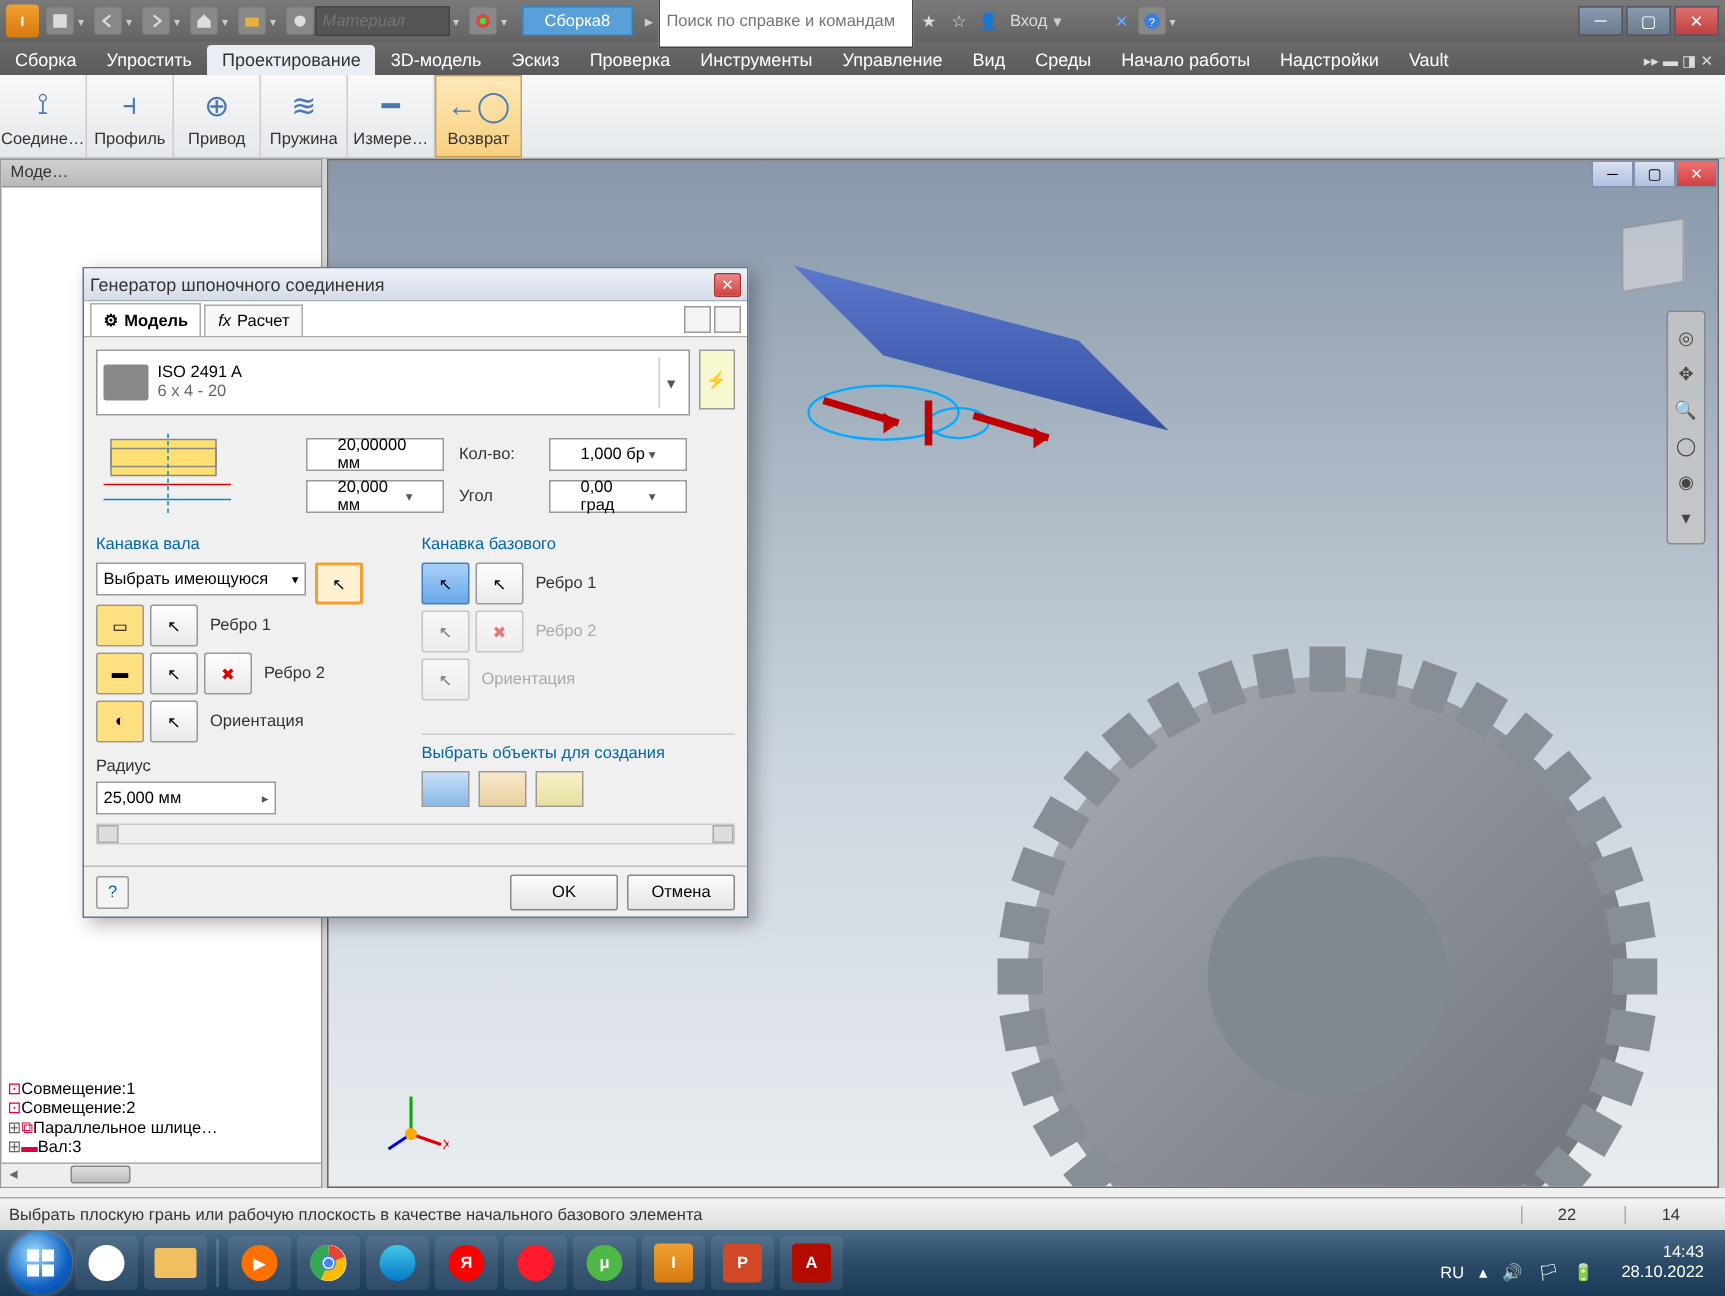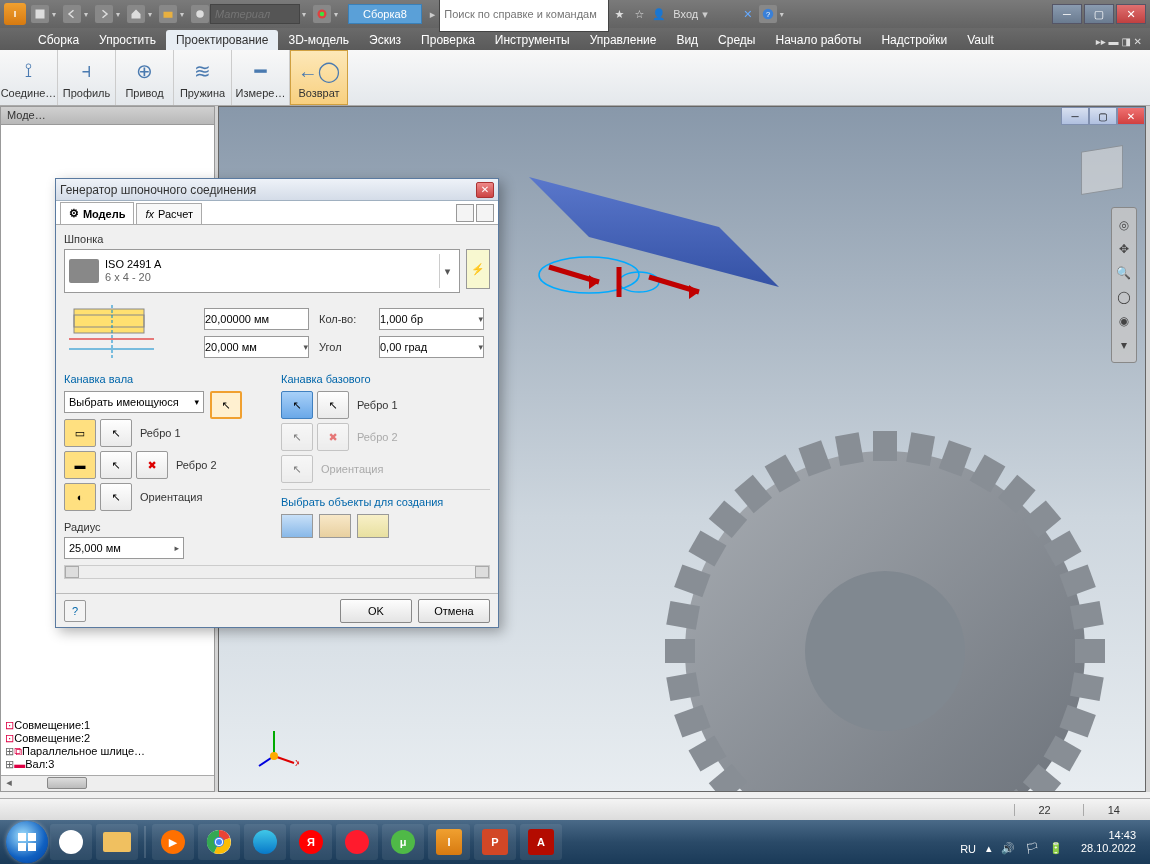--- a/index.html
+++ b/index.html
@@ -13,21 +13,21 @@
 .titlebar .dd { width:8px; font-size:8px; color:#ccc; margin:0 2px; }
 .titlebar .material { width: 90px; height:20px; background:#555; border:1px solid #444; color:#bbb; font-style:italic; padding:2px 4px; font-size:11px; }
 .titlebar .doctab { padding: 3px 14px; background:#5aa0d8; border:1px solid #3a80b8; color:#fff; margin:0 4px; }
 .titlebar .search { width: 170px; height:36px; background:#fff; border:1px solid #444; color:#888; padding:2px 4px; font-size:11px; }
 .titlebar .rightbtns { display:flex; margin-left:auto; }
 .titlebar .winbtn { width: 30px; height: 20px; background:linear-gradient(#8a9bb0,#6a7b90); margin-left:2px; display:flex; align-items:center; justify-content:center; border:1px solid #556;}
 .titlebar .winbtn.close { background: linear-gradient(#e07070,#c04040); }
 .titlebar .login { color:#ddd; font-size:11px; padding:0 4px;}
 
 
-.ribbon-tabs { height: 22px; background: linear-gradient(#6a6a6a,#5a5a5a); display:flex; align-items:end; color:#fff; font-size: 12px; padding-left:28px;}
+.ribbon-tabs { height: 22px; background: linear-gradient(#6a6a6a,#5a5a5a); display:flex; align-items:end; color:#fff; font-size: 12px; }
 .ribbon-tabs .tab { padding: 3px 10px; cursor:pointer; }
 .ribbon-tabs .tab.active { background: #e8eef4; color:#333; border-radius:3px 3px 0 0; }
 .ribbon-tabs .expand { margin-left:auto; padding:3px 8px; color:#ddd; font-size:10px;}
 
 
 .ribbon { height: 56px; background: linear-gradient(#f8f8f8,#e4e8ec); border-bottom:1px solid #aaa; display:flex; }
 .ribbon .cmd { width: 58px; display:flex; flex-direction:column; align-items:center; justify-content:center; border-right:1px solid #ccc; font-size:11px; color:#333; cursor:pointer; }
 .ribbon .cmd .ico { width:28px; height:28px; margin-bottom:2px; }
 .ribbon .cmd.active { background: linear-gradient(#fde8b8,#f8d080); border:1px solid #d0a040;}
 .ribbon .cmd span { white-space:nowrap; overflow:hidden; text-overflow:ellipsis; max-width:56px;}
@@ -69,37 +69,37 @@
 .key-select { flex:1; height:44px; border:1px solid #999; background:#fff; display:flex; align-items:center; padding:4px; gap:6px;}
 .key-select .kimg { width:30px; height:24px; background:#888; border-radius:2px;}
 .key-select .ktxt { font-size:11px; line-height:1.2;}
 .key-select .kdd { margin-left:auto; width:16px; text-align:center; color:#555; border-left:1px solid #ccc; height:100%; display:flex; align-items:center; justify-content:center;}
 .bolt-btn { width:24px; height:40px; border:1px solid #999; background:#f8f8d0; display:flex; align-items:center; justify-content:center; color:#e80;}
 
 .dim-row { display:flex; gap:10px; margin-bottom:6px; align-items:center;}
 .dim-row .draw { width:130px; height:64px; }
 .dim-row .fields { flex:1; display:flex; flex-direction:column; gap:6px;}
 .dim-row .pair { display:flex; gap:10px; align-items:center;}
-.fld { height:22px; border:1px solid #999; background:#fff; padding:2px 0; font-size:11px; display:flex; align-items:center; width:105px;}
+.fld { height:22px; border:1px solid #999; background:#fff; padding:2px 20px; font-size:11px; display:flex; align-items:center; width:92px;}
 .fld .dd { margin-left:auto; color:#555; font-size:9px;}
 .fld-label { font-size:11px; color:#333; width:50px;}
 
 .groove-section { display:flex; gap:8px; margin-top:8px;}
 .groove-col { flex:1; }
 .groove-title { font-size:11px; color:#06a; margin-bottom:6px;}
 .sel-dd { width:140px; height:22px; border:1px solid #999; background:#fff; padding:2px 4px; font-size:11px; display:flex; align-items:center; margin-bottom:6px;}
 .sel-dd .dd { margin-left:auto; font-size:9px;}
 .icon-row { display:flex; gap:4px; margin-bottom:4px; align-items:center;}
 .icon-btn { width:32px; height:28px; border:1px solid #999; background:linear-gradient(#fefefe,#eaeaea); display:flex; align-items:center; justify-content:center; border-radius:2px;}
 .icon-btn.sel { border:2px solid #f0a030; background:#fff0d0;}
 .icon-btn.blue { background:linear-gradient(#a8d0f8,#6aa8e8); border-color:#4080c0;}
 .edge-label { font-size:11px; color:#333; margin-left:4px;}
 .edge-label.dis { color:#aaa;}
 
-.obj-section { border-top:1px solid #ccc; margin-top:6px; padding-top:6px;}
+.obj-section { border-top:1px solid #ccc; margin-top:22px; padding-top:6px;}
 .obj-label { font-size:11px; color:#06a; margin-bottom:6px;}
 .obj-icons { display:flex; gap:6px;}
 .obj-icons .ob { width:32px; height:24px; border:1px solid #999; }
 .obj-icons .ob.b1 { background:linear-gradient(#c8e0f8,#88b8e8);}
 .obj-icons .ob.b2 { background:linear-gradient(#f8e8c8,#e8d0a0);}
 .obj-icons .ob.b3 { background:linear-gradient(#f8f0c8,#e8e0a0);}
 
 .radius-row { margin-top:10px;}
 .radius-fld { width:120px; height:22px; border:1px solid #999; background:#fff; padding:2px 4px; font-size:11px; display:flex; align-items:center;}
 .radius-fld .ar { margin-left:auto; font-size:9px; color:#555;}
@@ -376,21 +376,20 @@
     <div class="dtab">
       <span style="font-style:italic;">fx</span>
       <span>Расчет</span>
     </div>
     <div class="tbico">
       <div class="b"></div>
       <div class="b"></div>
     </div>
   </div>
   <div class="dialog-body">
-    <div class="group-label">Шпонка</div>
     <div class="key-select-row">
       <div class="key-select">
         <div class="kimg"></div>
         <div class="ktxt">
           <div>ISO 2491 A</div>
           <div style="color:#666;">6 x 4 - 20</div>
         </div>
         <div class="kdd">▾</div>
       </div>
       <div class="bolt-btn">⚡</div>
@@ -503,20 +502,21 @@
   </div>
   <div class="dialog-footer">
     <div class="help">?</div>
     <div class="spacer"></div>
     <button class="btn">OK</button>
     <button class="btn">Отмена</button>
   </div>
 </div>
 
 <div class="status-bar">
+  <span>Выбрать плоскую грань или рабочую плоскость в качестве начального базового элемента</span>
   <div class="coords">
     <span>22</span>
     <span>14</span>
   </div>
 </div>
 
 <div class="taskbar">
   <div class="start">
     <svg width="24" height="24" viewBox="0 0 24 24">
         <g fill="#fff">

